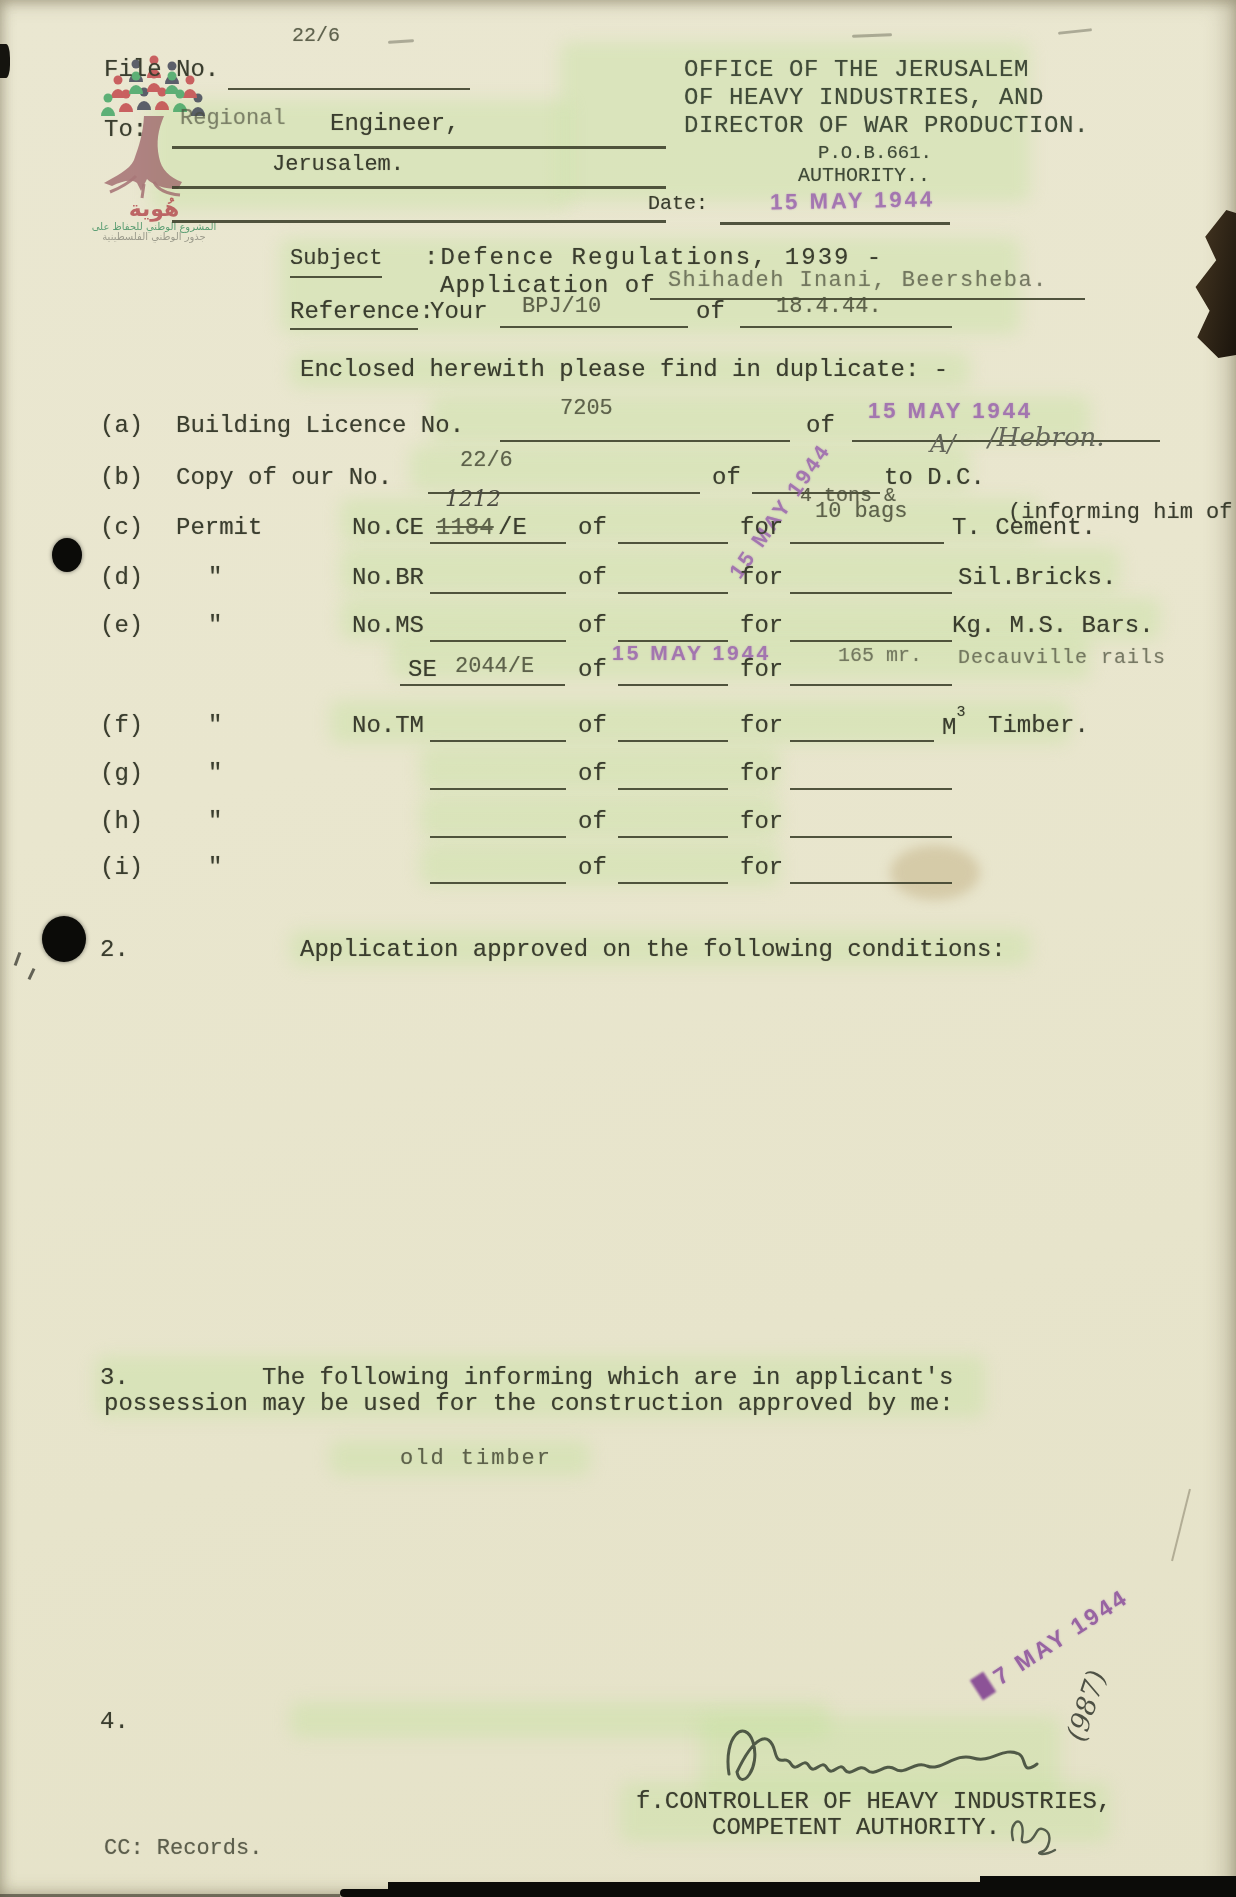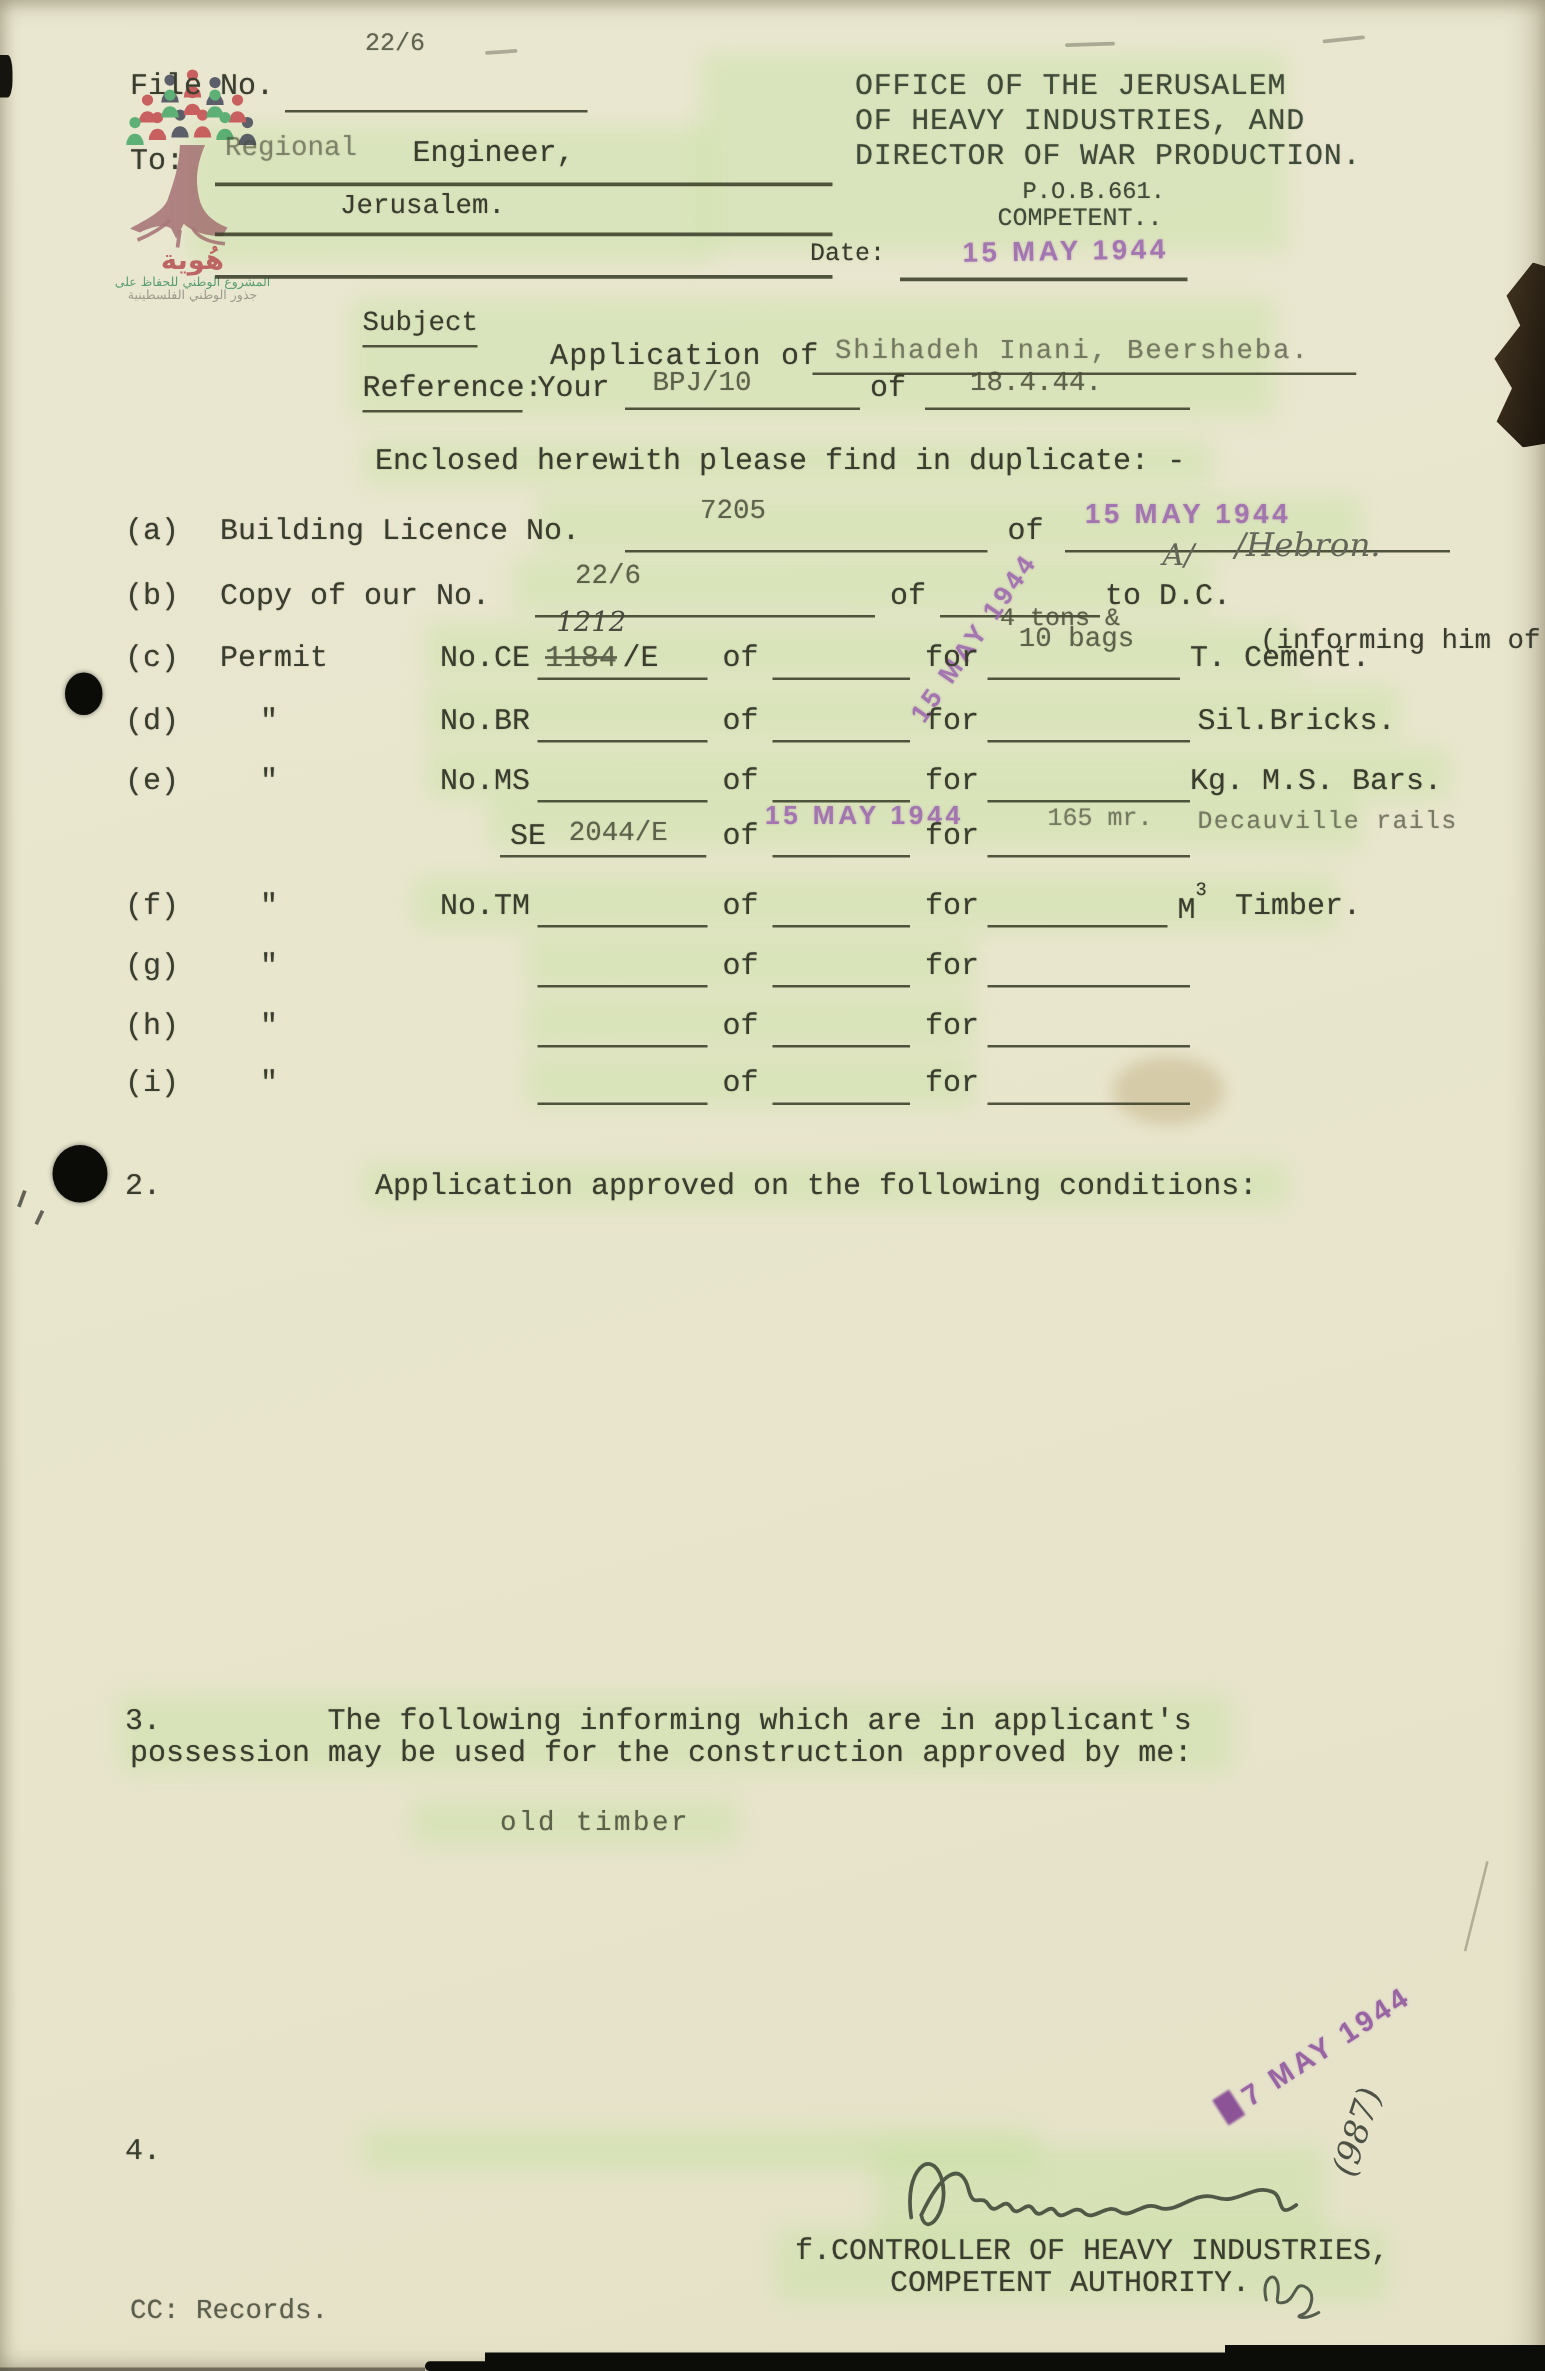--- a/index.html
+++ b/index.html
@@ -128,27 +128,28 @@
   <div class="abs t" style="left:330px;top:112px;">Engineer,</div>
   <div class="ul ul-thick" style="left:172px;top:146px;width:494px;"></div>
   <div class="abs t22" style="left:272px;top:154px;">Jerusalem.</div>
   <div class="ul ul-thick" style="left:172px;top:186px;width:494px;"></div>
   <div class="ul ul-thick" style="left:172px;top:220px;width:494px;"></div>
 
   <div class="abs t green" style="left:684px;top:58px;letter-spacing:.6px;">OFFICE OF THE JERUSALEM</div>
   <div class="abs t green" style="left:684px;top:86px;letter-spacing:.6px;">OF HEAVY INDUSTRIES, AND</div>
   <div class="abs t green" style="left:684px;top:114px;letter-spacing:.6px;">DIRECTOR OF WAR PRODUCTION.</div>
   <div class="abs t19 green" style="left:818px;top:144px;">P.O.B.661.</div>
-  <div class="abs t20 green" style="left:798px;top:166px;">COMPETENT..</div>
+  <div class="abs t20 green" style="left:798px;top:166px;">AUTHORITY..</div>
   <div class="abs t20" style="left:648px;top:194px;">Date:</div>
   <div class="ul ul-thick" style="left:720px;top:222px;width:230px;"></div>
   <div class="abs stamp" style="left:770px;top:190px;transform:rotate(-1deg);">15 MAY 1944</div>
 
   <div class="abs t22" style="left:290px;top:248px;">Subject</div>
   <div class="ul" style="left:290px;top:276px;width:92px;"></div>
+  <div class="abs t" style="left:424px;top:246px;letter-spacing:2px;">:Defence Regulations, 1939 -</div>
   <div class="abs t" style="left:440px;top:274px;letter-spacing:1px;">Application of</div>
   <div class="abs t22 faded" style="left:668px;top:270px;letter-spacing:1.4px;">Shihadeh Inani, Beersheba.</div>
   <div class="ul" style="left:650px;top:298px;width:435px;"></div>
   <div class="abs t" style="left:290px;top:300px;">Reference:</div>
   <div class="ul" style="left:290px;top:328px;width:128px;"></div>
   <div class="abs t" style="left:430px;top:300px;">Your</div>
   <div class="ul" style="left:500px;top:326px;width:188px;"></div>
   <div class="abs t22 fill" style="left:522px;top:296px;">BPJ/10</div>
   <div class="abs t" style="left:696px;top:300px;">of</div>
   <div class="ul" style="left:740px;top:326px;width:212px;"></div>

